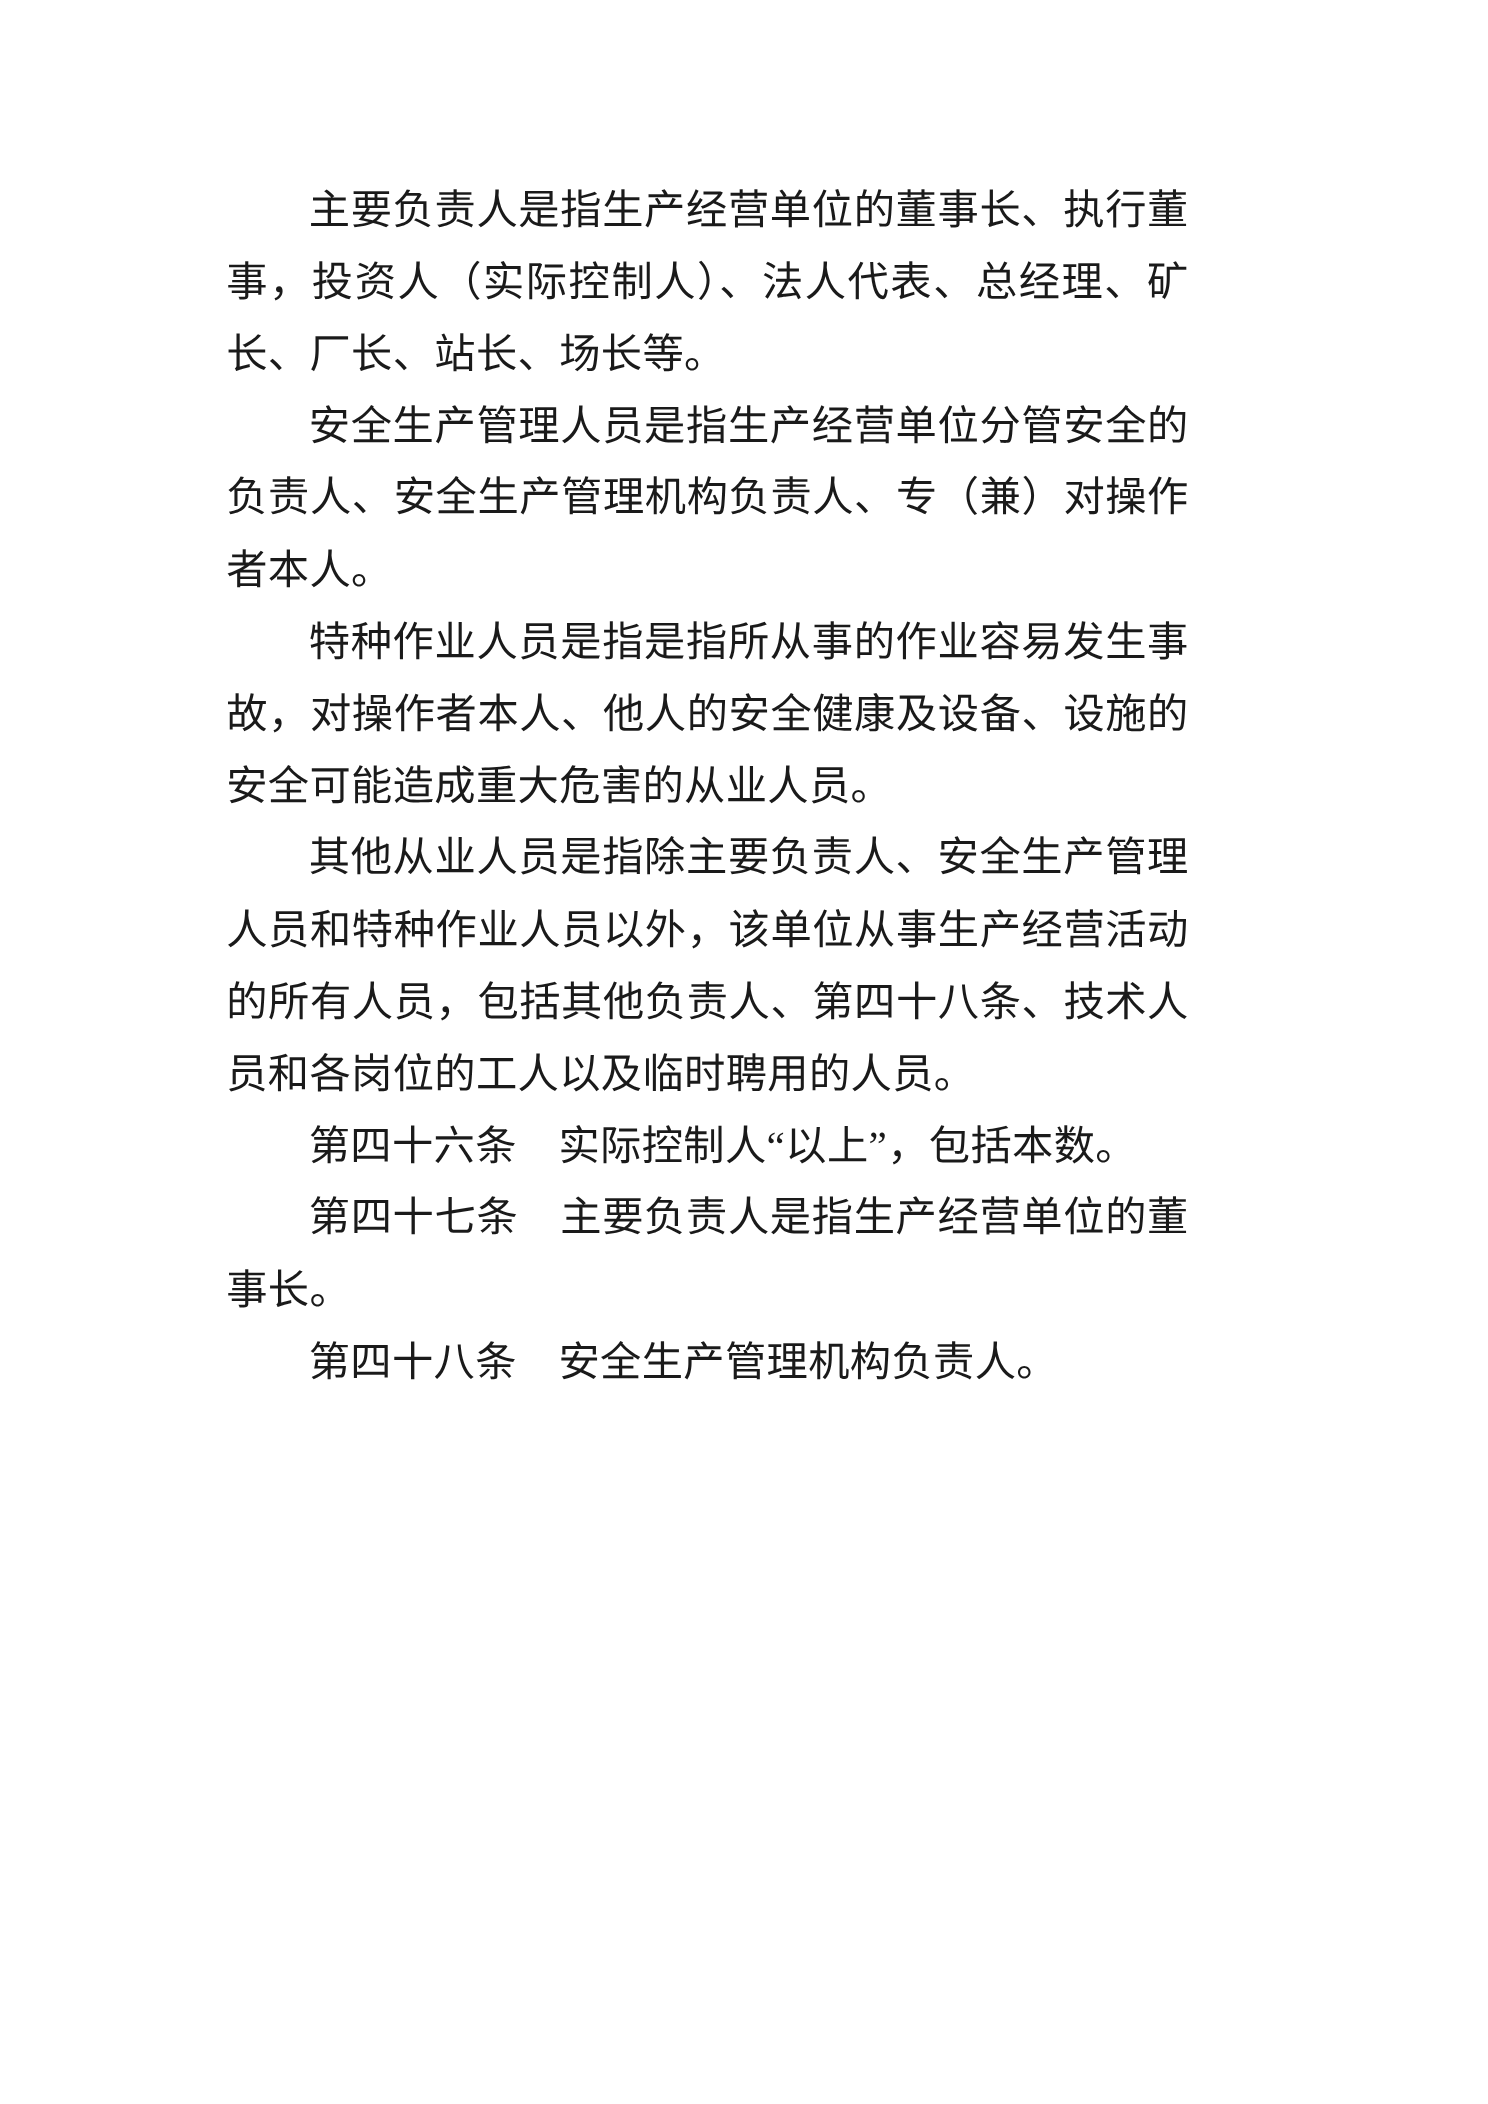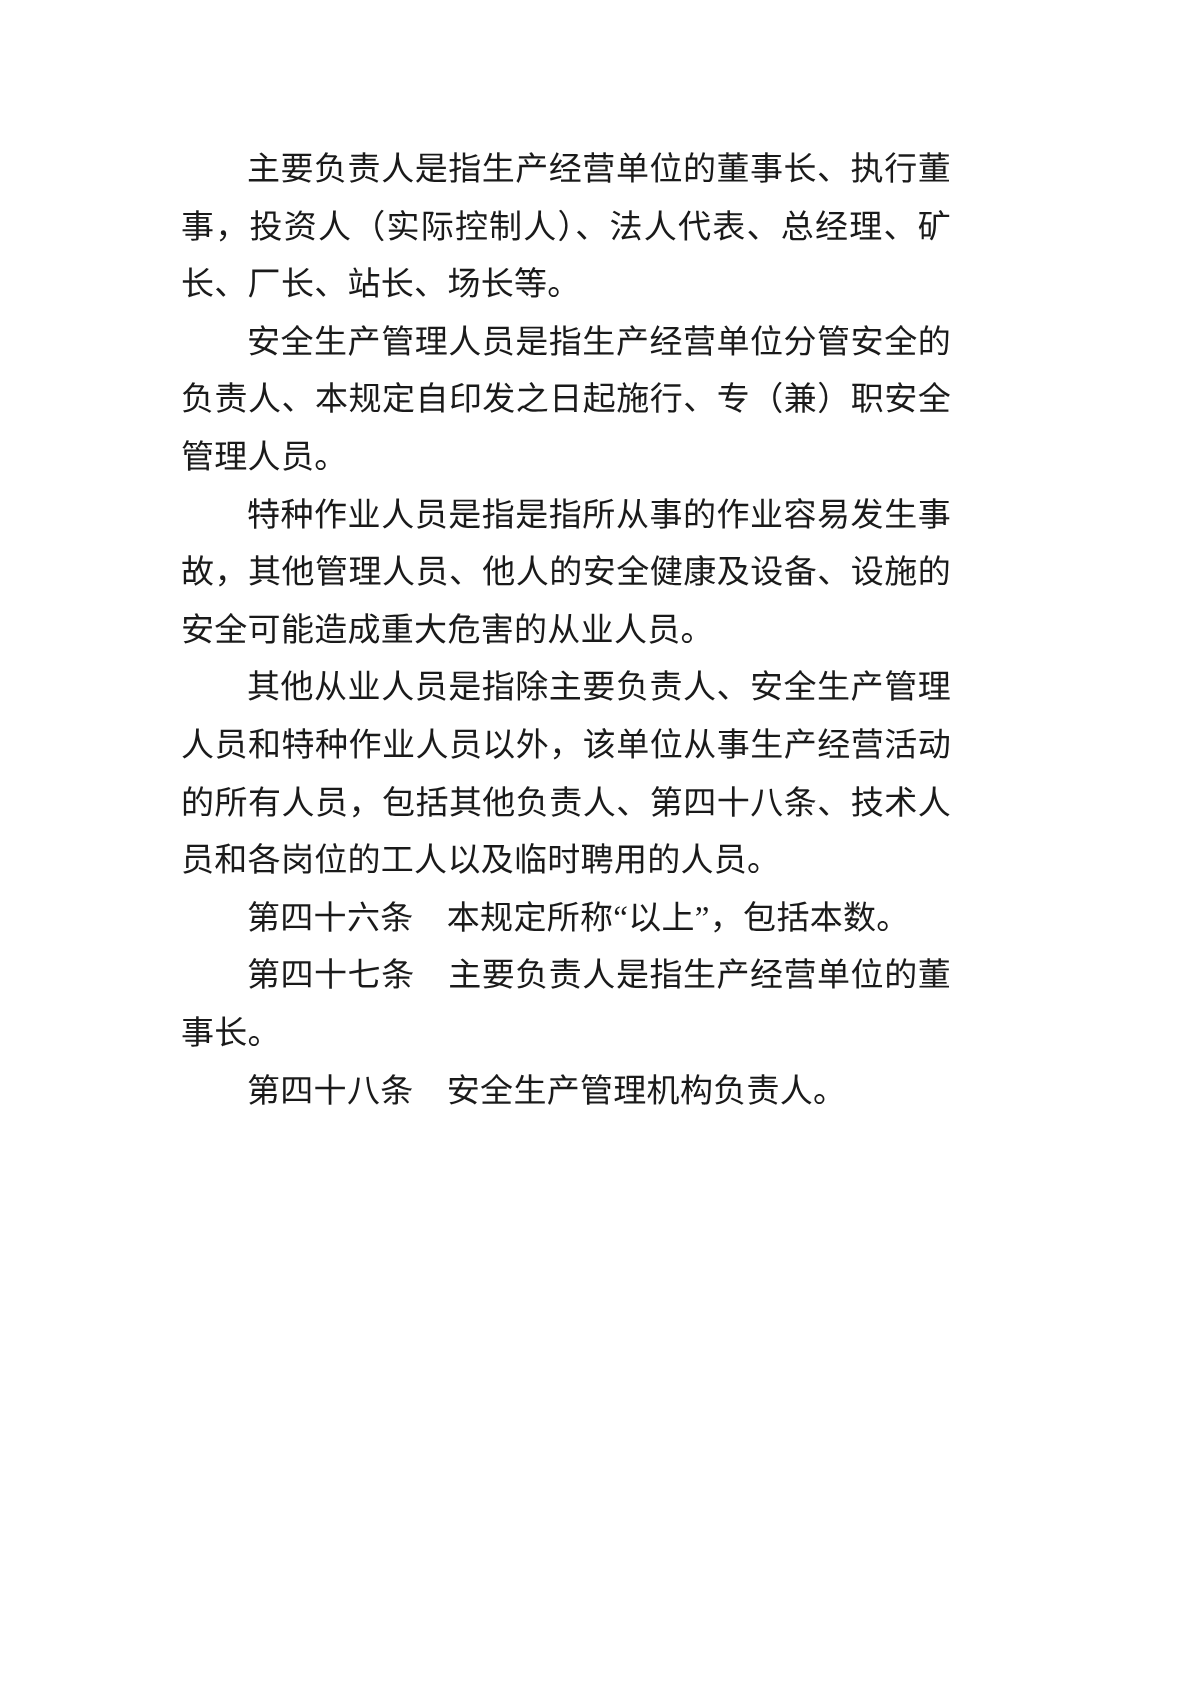--- a/index.html
+++ b/index.html
@@ -35,20 +35,20 @@
     word-break: normal;
     overflow-wrap: break-word;
   }
 </style>
 </head>
 <body>
 
 <div class="page">
   <div class="doc-text">
     <p>主要负责人是指生产经营单位的董事长、执行董事，投资人（实际控制人）、法人代表、总经理、矿长、厂长、站长、场长等。</p>
-    <p>安全生产管理人员是指生产经营单位分管安全的负责人、本规定自印发之日起施行、专（兼）职安全管理人员。</p>
-    <p>特种作业人员是指是指所从事的作业容易发生事故，其他管理人员、他人的安全健康及设备、设施的安全可能造成重大危害的从业人员。</p>
+    <p>安全生产管理人员是指生产经营单位分管安全的负责人、安全生产管理机构负责人、专（兼）对操作者本人。</p>
+    <p>特种作业人员是指是指所从事的作业容易发生事故，对操作者本人、他人的安全健康及设备、设施的安全可能造成重大危害的从业人员。</p>
     <p>其他从业人员是指除主要负责人、安全生产管理人员和特种作业人员以外，该单位从事生产经营活动的所有人员，包括其他负责人、第四十八条、技术人员和各岗位的工人以及临时聘用的人员。</p>
-    <p>第四十六条　本规定所称“以上”，包括本数。</p>
+    <p>第四十六条　实际控制人“以上”，包括本数。</p>
     <p>第四十七条　主要负责人是指生产经营单位的董事长。</p>
     <p>第四十八条　安全生产管理机构负责人。</p>
   </div>
 </div>
 
 </body></html>

